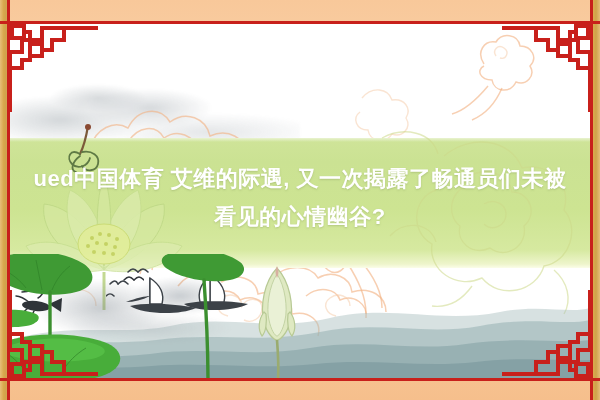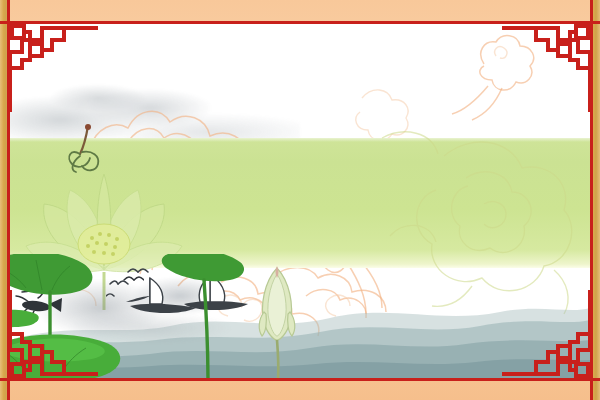--- a/index.html
+++ b/index.html
@@ -507,14 +507,15 @@
         <path d="M2,90 L2,30 L14,30 L14,18 L34,18 L34,6 L90,6"></path>
         <rect x="4" y="4" width="12" height="12"></rect>
         <rect x="22" y="22" width="12" height="12"></rect>
         <path d="M16,10 L22,10 L22,22"></path>
         <path d="M34,28 L44,28 L44,18 L56,18 L56,6"></path>
         <path d="M2,46 L14,46 L14,38 L24,38"></path>
       </g>
     </svg>
   </div>
 
+  <div class="headline">ued中国体育 艾维的际遇, 又一次揭露了畅通员们未被看见的心情幽谷?</div>
 
 </div>
 
 </body></html>

